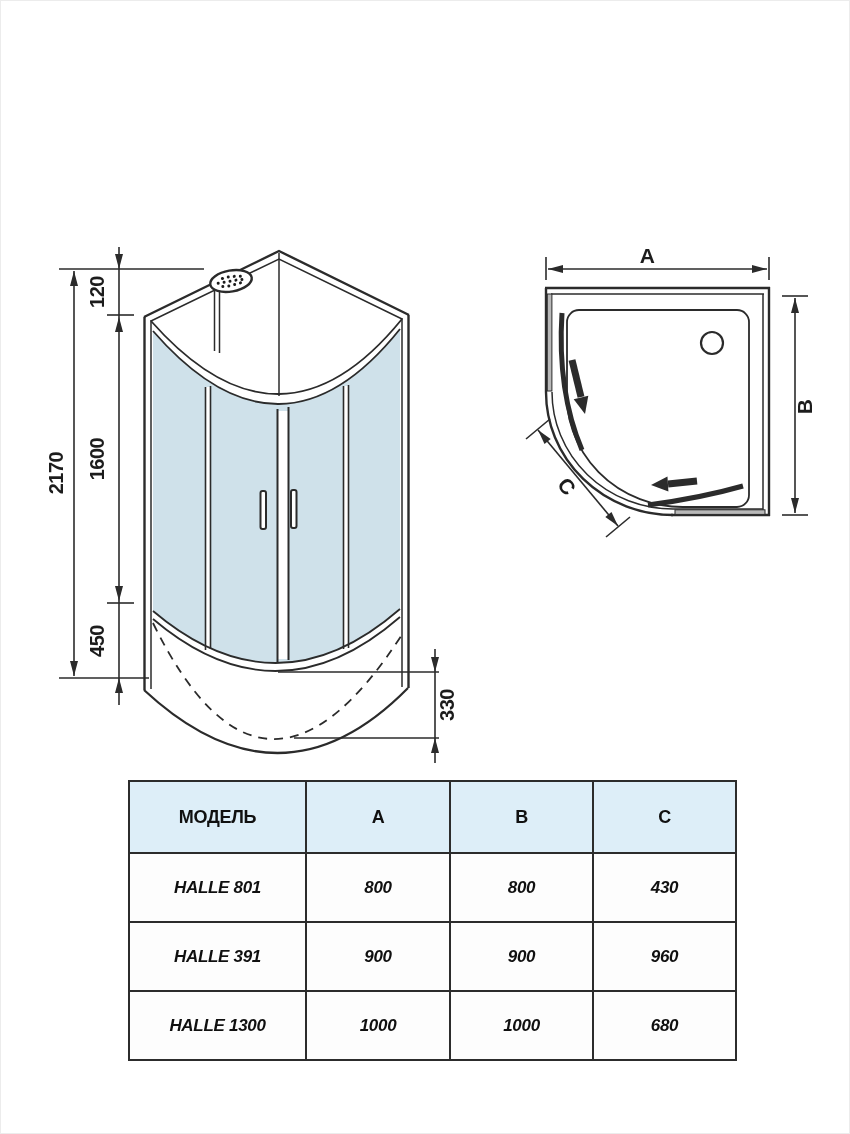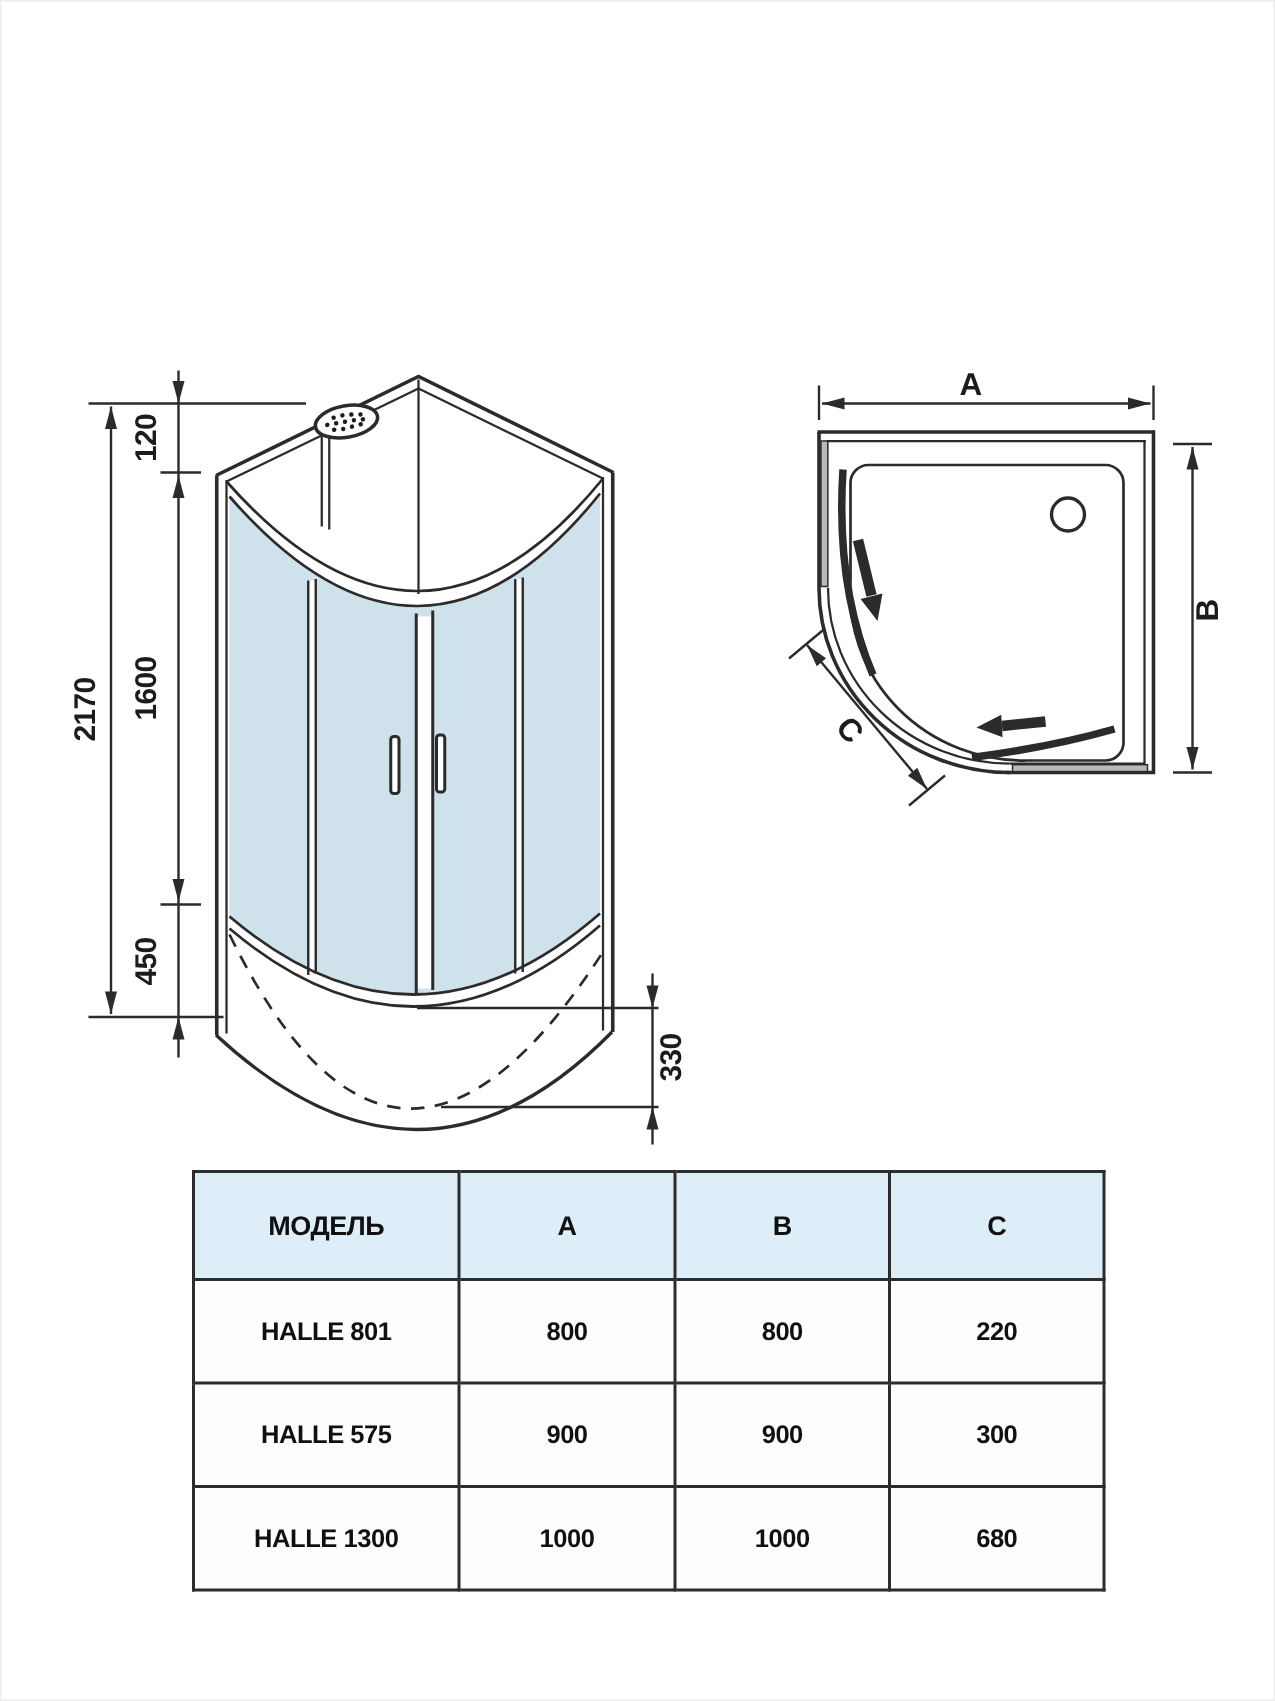--- a/index.html
+++ b/index.html
@@ -17,21 +17,21 @@
   table.spec{
     position:absolute;left:127px;top:779px;width:607px;height:144px;
     border-collapse:collapse;table-layout:fixed;
     font-size:17px;font-weight:bold;color:#101010;letter-spacing:-0.3px;
   }
   table.spec th, table.spec td{
     border:2px solid #2c2c2c;text-align:center;vertical-align:middle;
     padding:16px;
   }
   table.spec th{background:#ddeef8;height:38px;font-size:18px;}
-  table.spec td{background:#fdfdfd;height:35px;}
+  table.spec td{background:#fdfdfd;height:35px;font-style:italic;}
   col.c-model{width:177px;}
   col.c-a{width:144px;}
   col.c-b{width:143px;}
   col.c-c{width:143px;}
 </style>
 </head>
 <body>
 
 <div class="page">
 
@@ -213,27 +213,27 @@
       <th>A</th>
       <th>B</th>
       <th>C</th>
     </tr>
   </thead>
   <tbody>
     <tr>
       <td>HALLE 801</td>
       <td>800</td>
       <td>800</td>
-      <td>220</td>
-    </tr>
-    <tr>
-      <td>HALLE 575</td>
+      <td>430</td>
+    </tr>
+    <tr>
+      <td>HALLE 391</td>
       <td>900</td>
       <td>900</td>
-      <td>300</td>
+      <td>960</td>
     </tr>
     <tr>
       <td>HALLE 1300</td>
       <td>1000</td>
       <td>1000</td>
       <td>680</td>
     </tr>
   </tbody>
 </table>
 

